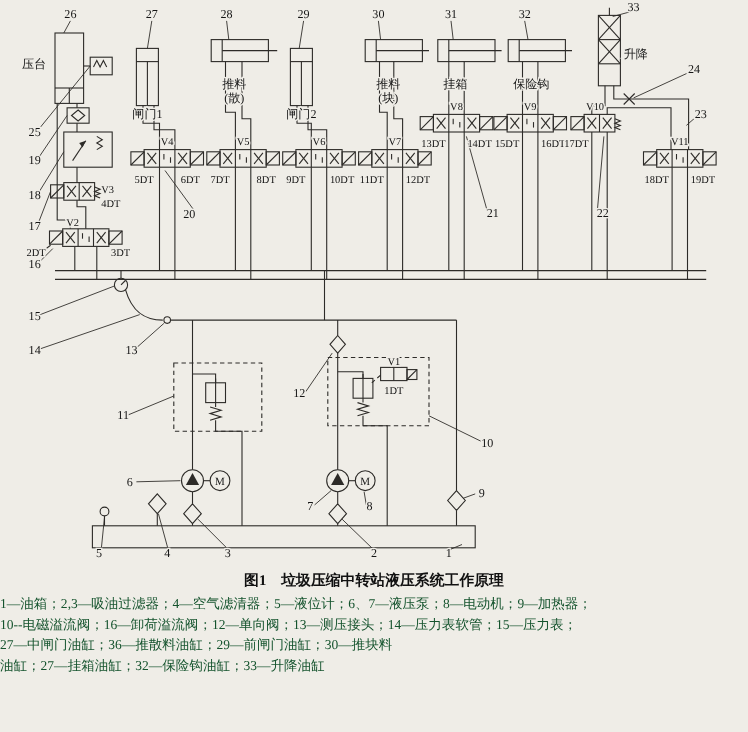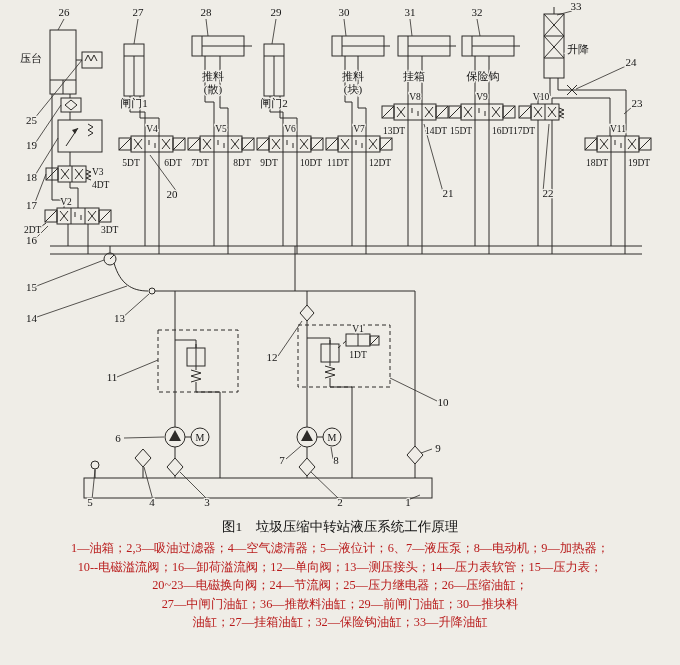--- a/index.html
+++ b/index.html
@@ -2,22 +2,22 @@
 <html><head>
 <meta charset="utf-8">
 <style>
   html,body{margin:0;padding:0;width:680px;height:665px;background:#efede7;font-family:"Liberation Serif",serif;}
   .pip{stroke:#2d2b28;stroke-width:1;fill:none;stroke-linecap:butt;}
   .dash{stroke-dasharray:4 3;}
   svg text{font-family:"Liberation Serif",serif;fill:#151515;stroke:#efede7;stroke-width:2.5px;paint-order:stroke;}
   .t11{font-size:11px;}
   .t95{font-size:9.5px;}
   .tm{font-size:10px;}
-  .caption{text-align:center;font-weight:normal;font-size:13.5px;color:#111;margin:2px 0 3px 0;}
-  .legend{font-size:12.3px;color:#b91c1c;text-align:center;line-height:18.5px;}
+  .caption{text-align:center;font-weight:bold;font-size:13.5px;color:#111;margin:2px 0 3px 0;}
+  .legend{font-size:12.3px;color:#14532d;line-height:18.5px;}
 </style>
 </head>
 <body>
 
 
 
 <svg width="680" height="512" viewBox="0 0 680 512">
   <defs>
     <g id="dv3">
       <rect x="-21" y="0" width="42" height="16"></rect>
@@ -401,19 +401,18 @@
 
     <text class="tm" text-anchor="middle" x="200" y="441">M</text>
     <text class="tm" text-anchor="middle" x="332" y="441">M</text>
   </g>
 </svg>
 
 <div class="caption">图1　垃圾压缩中转站液压系统工作原理</div>
 <div class="legend">
   <div>1—油箱；2,3—吸油过滤器；4—空气滤清器；5—液位计；6、7—液压泵；8—电动机；9—加热器；</div>
   <div>10--电磁溢流阀；16—卸荷溢流阀；12—单向阀；13—测压接头；14—压力表软管；15—压力表；</div>
-  <div>20~23—电磁换向阀；24—节流阀；25—压力继电器；26—压缩油缸；</div>
   <div>27—中闸门油缸；36—推散料油缸；29—前闸门油缸；30—推块料</div>
   <div>油缸；27—挂箱油缸；32—保险钩油缸；33—升降油缸</div>
 </div>
 
 
 
 
 </body></html>

